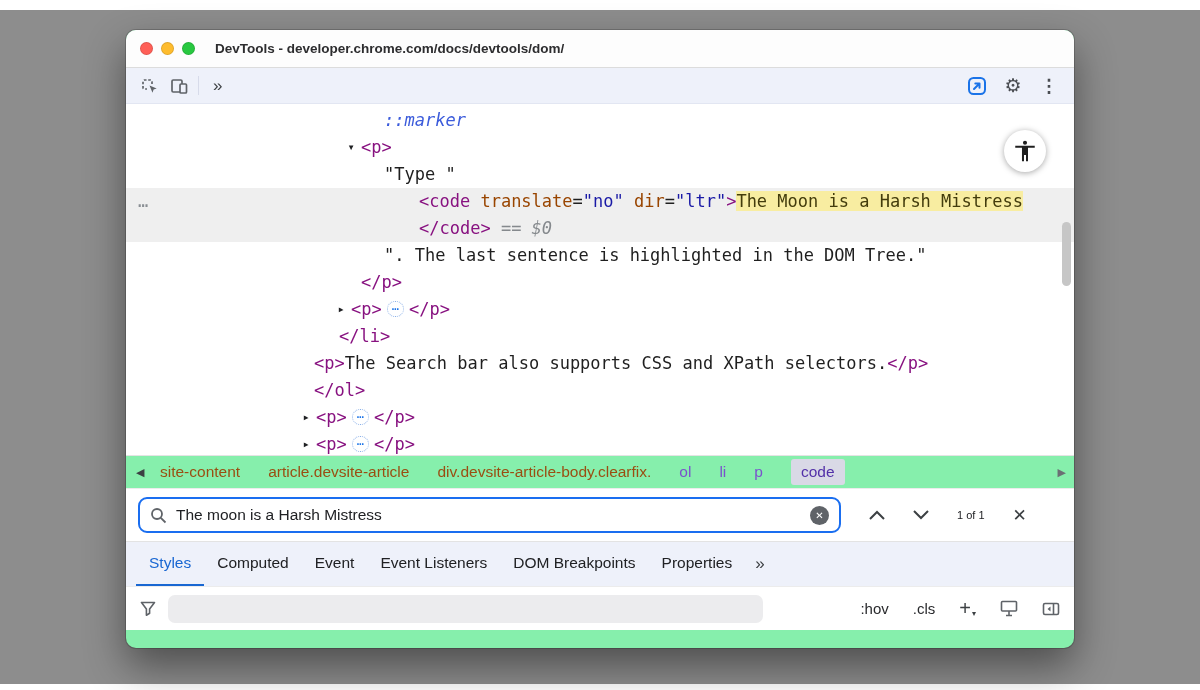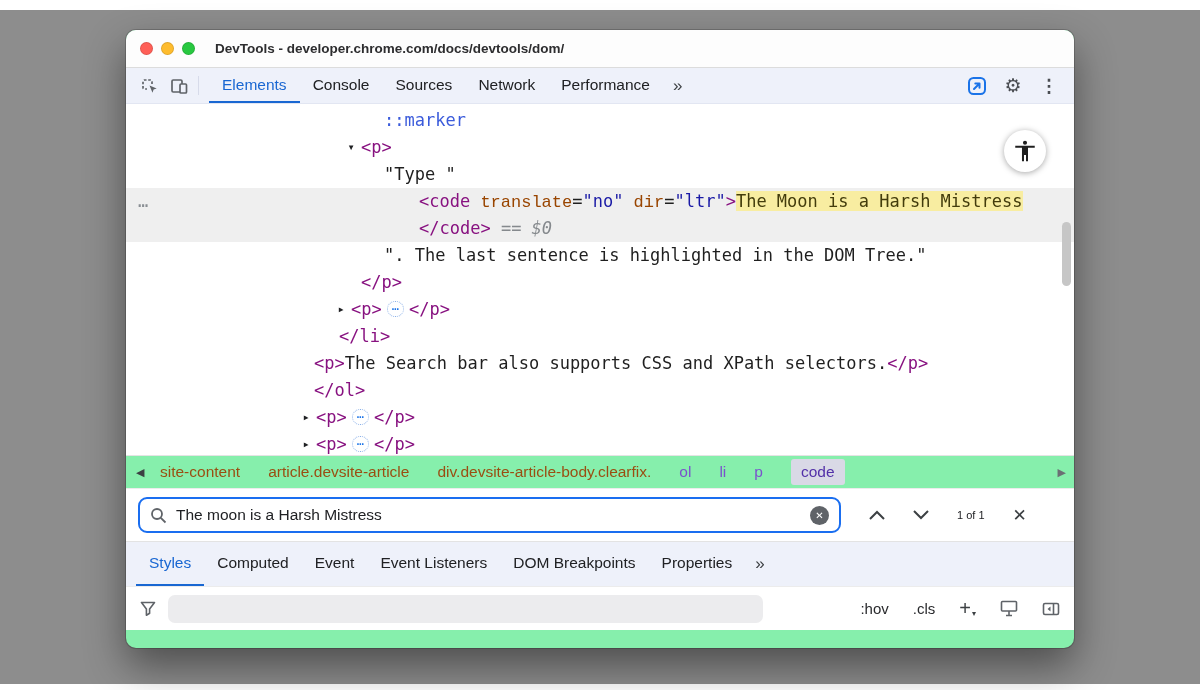--- a/index.html
+++ b/index.html
@@ -36,24 +36,24 @@
 
   
   .dom { height:351px; flex:none; position:relative; overflow:hidden; background:#fff;
     font-family:"DejaVu Sans Mono", monospace; font-size:17px; padding-top:3px; }
   .line { height:27px; line-height:27px; white-space:pre; position:relative; }
   .line.selected { background:#efefef; }
   .arrow { position:absolute; top:0; width:14px; text-align:center; font-size:12px;
     line-height:27px; color:#202124; }
   .gutter { position:absolute; left:12px; color:#8a8f94; letter-spacing:2px; }
   .tk-tag { color:#881280; }
-  .tk-attr { color:#994500;font-family:Liberation Mono, monospace; }
+  .tk-attr { color:#994500; }
   .tk-val { color:#1a1aa6; }
   .tk-txt { color:#1f1f1f; }
-  .tk-pseudo { color:#3b5bdb; }
+  .tk-pseudo { color:#3b5bdb;font-style:italic; }
   .tk-meta { color:#85898d; font-style:italic; }
   .tk-hl { background:#f8eda1; color:#433c0c; }
   .pill { display:inline-block; border:1px dotted #8ab0e8; color:#1a73e8; border-radius:9px;
     font-size:12px; line-height:14px; padding:0 4px; margin:0 5px; vertical-align:2px; }
   .a11y-btn { position:absolute; top:26px; right:28px; width:42px; height:42px; border-radius:50%;
     background:#fff; box-shadow:0 1px 6px rgba(0,0,0,.35); display:flex; align-items:center; justify-content:center; }
   .vthumb { position:absolute; right:3px; top:118px; width:9px; height:64px; background:#c6c6c6; border-radius:5px; }
 
   
   .crumbs { height:34px; flex:none; border-top:1px solid #e4e4e4; border-bottom:1px solid #ececec;
@@ -114,27 +114,20 @@
           <path d="M10.5 9.5l7.2 3-3.1 1.1-1.1 3.1z" fill="#5f6368"></path>
         </svg>
     </div>
     <div class="tb-icon">
       <svg viewBox="0 0 20 20" width="20" height="20">
           <rect x="3" y="4" width="10" height="12" rx="1.2" fill="none" stroke="#5f6368" stroke-width="1.7"></rect>
           <rect x="11" y="8" width="6.5" height="9" rx="1" fill="#eef1fa" stroke="#5f6368" stroke-width="1.7"></rect>
         </svg>
     </div>
     <div class="vdiv"></div>
-    <div class="tabs" id="main-tabs">
-        <div class="tab sel">Elements</div>
-        <div class="tab">Console</div>
-        <div class="tab">Sources</div>
-        <div class="tab">Network</div>
-        <div class="tab">Performance</div>
-      </div>
     <div class="more">»</div>
     <div class="tb-right">
       <div class="tb-icon">
         <svg width="22" height="22" viewBox="0 0 22 22">
             <rect x="3" y="3" width="16" height="16" rx="4.5" fill="none" stroke="#1a73e8" stroke-width="2"></rect>
             <path d="M8 14 L13.5 8.5 M13.5 8.5 h-4.2 M13.5 8.5 v4.2" stroke="#1a73e8" stroke-width="2" fill="none" stroke-linecap="round"></path>
           </svg>
       </div>
       <div class="tb-icon glyph">⚙</div>
       <div class="tb-icon glyph dots">⋮</div>

